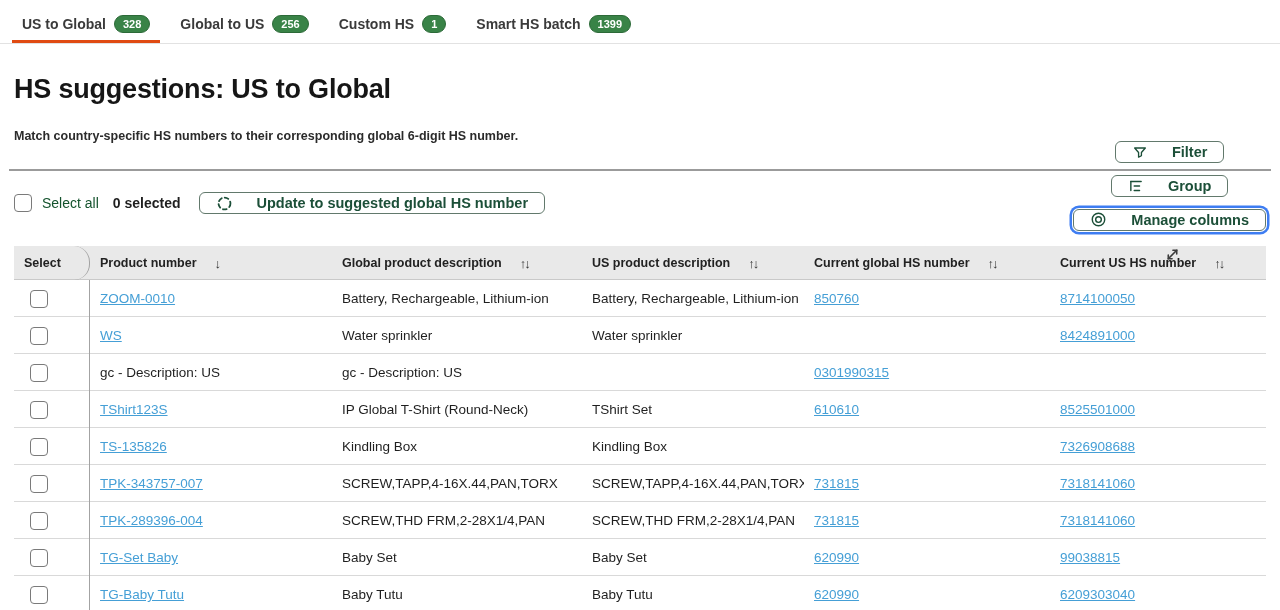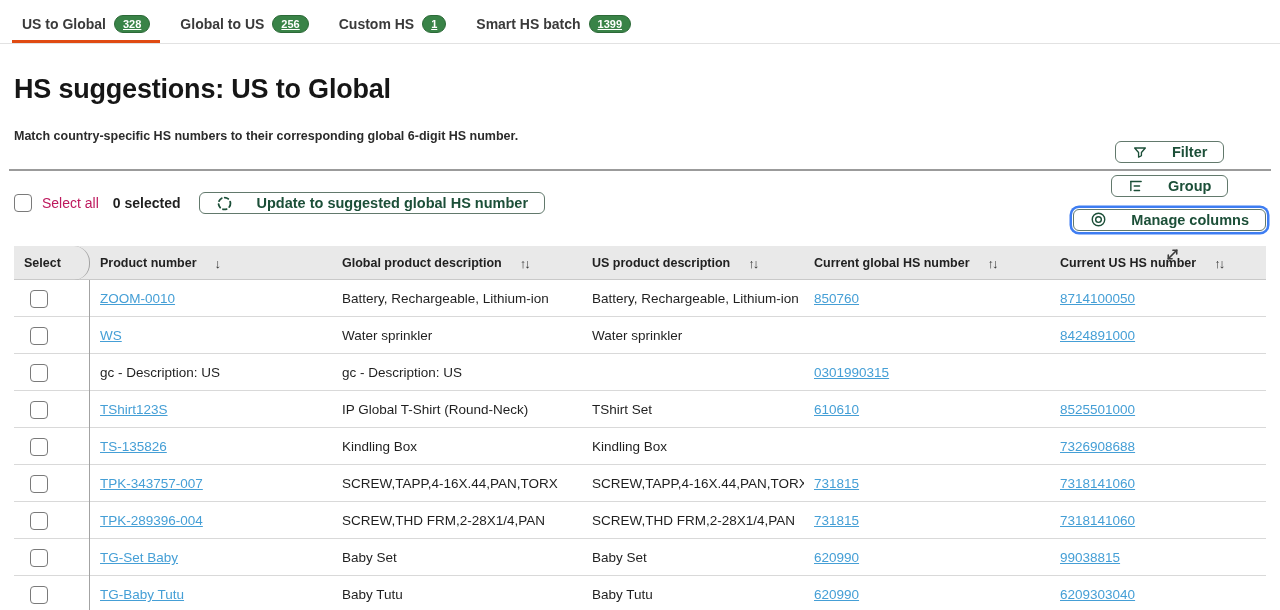--- a/index.html
+++ b/index.html
@@ -7,32 +7,32 @@
     font-family:"Liberation Sans","DejaVu Sans",sans-serif; color:#1f1f1f; }
 
   
   .tabbar { position:relative; padding:12px 12px 0 12px; }
   .tabbar-line { position:absolute; left:0; right:0; bottom:0; height:1px; background:#e2e2e2; }
   .tabs { display:flex; }
   .tab { display:flex; align-items:center; gap:8px; padding:3px 10px 11px 10px;
     font-size:14px; font-weight:700; color:#3a3a3a; cursor:pointer; position:relative; margin-right:10px; }
   .tab.active::after { content:""; position:absolute; left:0; right:0; bottom:0; height:4px; background:#e04a12; }
   .badge { background:#398347; border:1px solid #2c6a38; color:#fff; font-size:11px; font-weight:700;
-    padding:1px 8px; border-radius:10px; line-height:14px;text-decoration:underline; }
+    padding:1px 8px; border-radius:10px; line-height:14px; }
 
   
   .pagehead { padding:30px 28px 0 14px; }
   .title { font-size:27px; font-weight:600; color:#161616; letter-spacing:-0.2px; }
   .subtitle { margin-top:24px; font-size:12.5px; font-weight:700; color:#2b2b2b; }
   .divider { height:2px; background:#9b9b9b; margin:26px 9px 0 9px; }
 
   
   .toolbar { display:flex; align-items:center; margin:13px 14px 0 14px; height:38px; }
   .checkbox { width:18px; height:18px; border:1.5px solid #7a7a7a; border-radius:4px; background:#fff; cursor:pointer; flex:0 0 auto; }
-  .sel-label { margin-left:10px; font-size:14px; color:#be185d; }
+  .sel-label { margin-left:10px; font-size:14px; color:#14532d; }
   .sel-count { margin-left:14px; font-size:14px; font-weight:700; color:#1f1f1f; }
   .btn { display:inline-flex; align-items:center; gap:24px; height:22px; padding:0 16px;
     border:1px solid #62796c; border-radius:6px; background:#fff; color:#1c4f38;
     font-size:14.5px; font-weight:700; font-family:inherit; cursor:pointer; white-space:nowrap; }
   .btn svg { flex:0 0 auto; }
   .update-btn { margin-left:18px; }
   .toolbar-right { margin-left:auto; display:flex; align-items:center; gap:12px;flex-direction:column; }
   .btn.focused { box-shadow:0 0 0 1px #ffffff, 0 0 0 3.5px #3e7df2; }
   .expand-btn { background:none; border:none; cursor:pointer; padding:2px; margin-left:6px; display:flex; }
 

